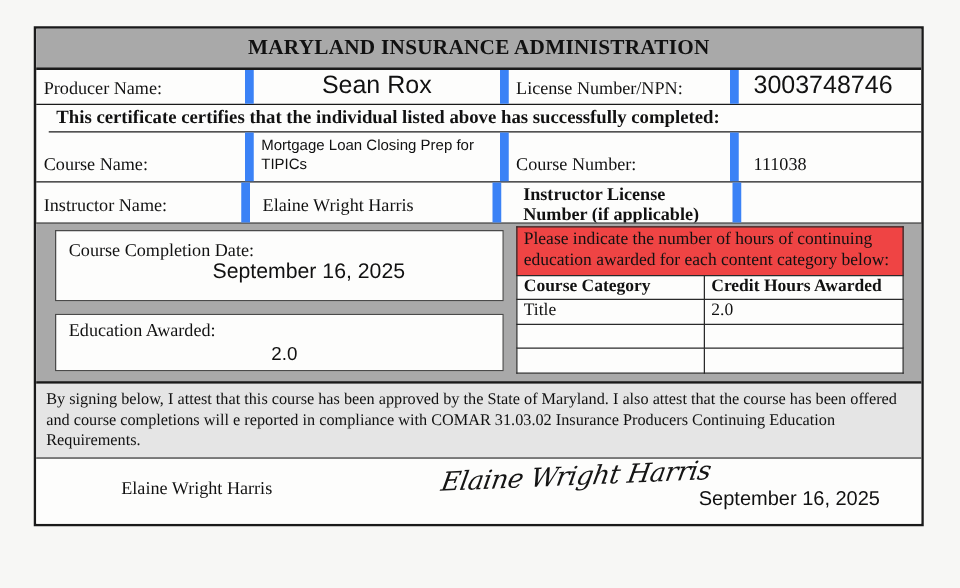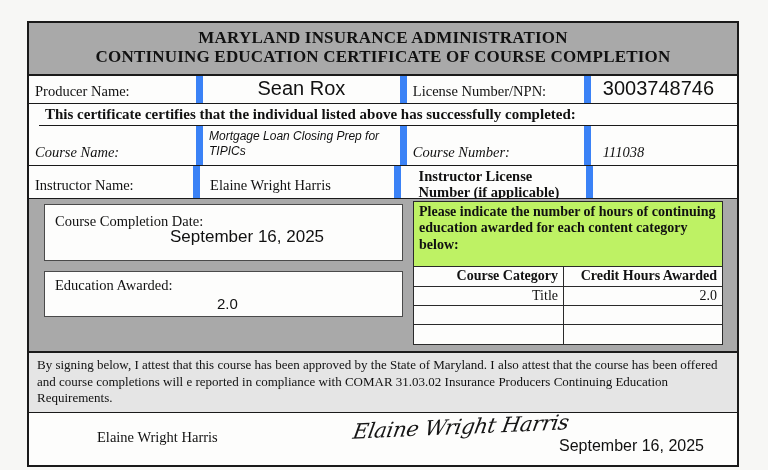--- a/index.html
+++ b/index.html
@@ -87,21 +87,21 @@
   .statement {
     border-bottom: 1px solid #1a1a1a;
     font-weight: bold;
     font-size: 15px;
     padding: 1px 6px 2px 6px;
     line-height: 1.2;
     margin-left: 10px;
   }
 
   .row.r-course { height: 40px; }
-  .row.r-course .cell { align-items: flex-end; padding-bottom: 4px; font-style: italic; }
+  .row.r-course .cell { align-items: flex-end; padding-bottom: 4px; }
   .row.r-course .c2 { align-items: flex-start; padding-top: 3px; }
   .row.r-course .c4 { padding-left: 12px; }
 
   .row.r-provider { height: 30px; }
   .row.r-provider .cell { align-items: flex-end; padding-bottom: 4px; }
   .row.r-provider .c2 { justify-content: flex-start; padding-left: 10px; }
   .row.r-provider .c4 { padding-left: 12px; }
 
   .row.r-instructor { height: 33px; }
   .row.r-instructor .cell { align-items: flex-end; padding-bottom: 4px; }
@@ -159,39 +159,39 @@
     font-family: "Liberation Sans", "DejaVu Sans", sans-serif;
     font-size: 15px;
   }
 
   .hours-right {
     width: 328px;
     box-sizing: border-box;
     padding: 2px 14px 6px 4px;
   }
   .hours-instruction {
-    background: #bef264;
+    background: #ef4444;
     border: 1px solid #2a2a2a;
     border-bottom: none;
-    font-weight: bold;
+    font-weight: normal;
     font-size: 14px;
     line-height: 1.18;
-    padding: 2px 5px 13px 5px;
+    padding: 2px 5px 3px 5px;
     box-sizing: border-box;
   }
   table.hours-table {
     border-collapse: collapse;
     width: 100%;
     background: #fdfdfc;
     table-layout: fixed;
   }
   table.hours-table td, table.hours-table th {
     border: 1px solid #2a2a2a;
     font-size: 14px;
-    text-align: right;
+    text-align: left;
     padding: 1px 5px 2px 5px;
     height: 17px;
     box-sizing: border-box;
     line-height: 1.1;
     margin-top: 32px;
   }
   table.hours-table th { font-weight: bold; }
   table.hours-table .col-cat { width: 150px; }
 
   
@@ -236,21 +236,20 @@
   }
 </style>
 </head>
 <body>
 
 <div class="page">
   <div class="cert">
 
     <div class="header">
       <div class="line1">MARYLAND INSURANCE ADMINISTRATION</div>
-      <div class="line2">CONTINUING EDUCATION CERTIFICATE OF COURSE COMPLETION</div>
     </div>
 
     <div class="row r-producer">
       <div class="cell c1 vdiv">
         <span class="label">Producer Name:</span>
       </div>
       <div class="cell c2 vdiv">
         <span class="value-sans big">Sean Rox</span>
       </div>
       <div class="cell c3 vdiv">

